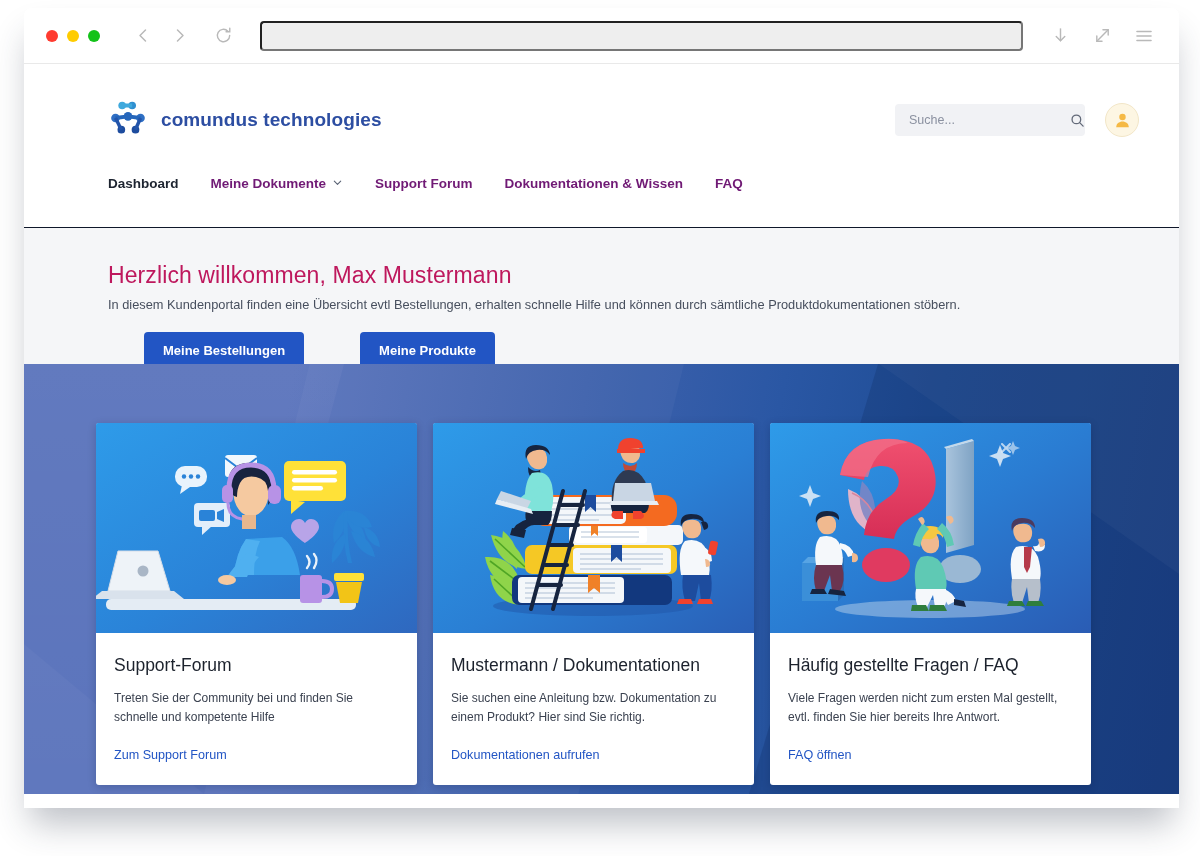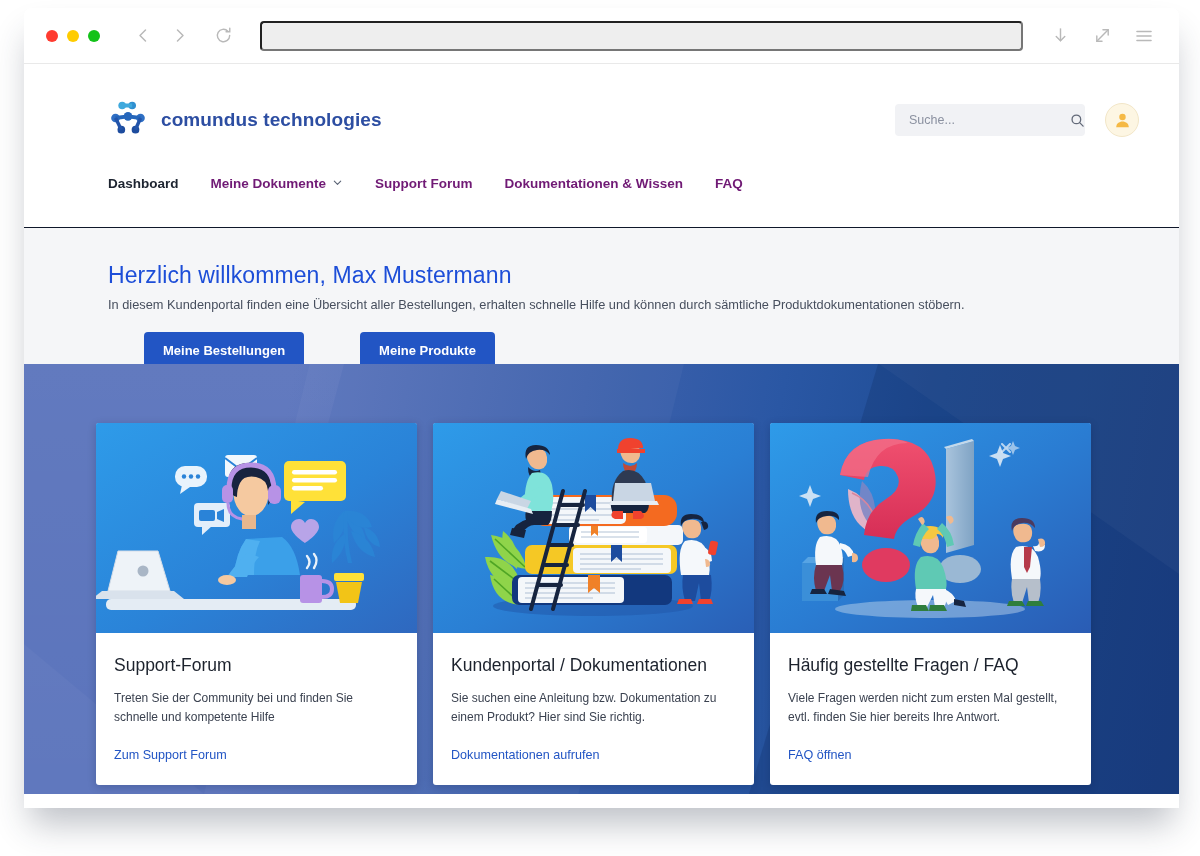--- a/index.html
+++ b/index.html
@@ -115,21 +115,21 @@
   .nav-item.active { color: #1d2430; font-weight: bold; }
   .caret { display: inline-block; }
 
   
   .welcome {
     background: #f5f6f8;
     padding: 34px 40px 34px 84px;
     height: 136px;
   }
   .welcome h1 {
-    font-size: 23px; font-weight: normal; color: #1d4ed8;
+    font-size: 23px; font-weight: normal; color: #be185d;
     margin-bottom: 8px; letter-spacing: .1px;
   }
   .welcome p { font-size: 12.8px; color: #474f5e; }
   .cta-row { display: flex; gap: 20px; margin-top: 20px; }
   .btn {
     background: #2255c4;
     color: #ffffff;
     font-size: 13px; font-weight: bold;
     border: none; border-radius: 4px;
     padding: 11px 19px;
@@ -309,21 +309,21 @@
       <div class="nav-item">
         <span>Dokumentationen &amp; Wissen</span>
       </div>
       <div class="nav-item">
         <span>FAQ</span>
       </div>
     </div>
 
     <div class="welcome">
       <h1>Herzlich willkommen, Max Mustermann</h1>
-      <p>In diesem Kundenportal finden eine Übersicht aller Bestellungen, erhalten schnelle Hilfe und können durch sämtliche Produktdokumentationen stöbern.</p>
+      <p>In diesem Kundenportal finden eine Übersicht evtl Bestellungen, erhalten schnelle Hilfe und können durch sämtliche Produktdokumentationen stöbern.</p>
       <div class="cta-row">
         <button class="btn">Meine Bestellungen</button>
         <button class="btn">Meine Produkte</button>
       </div>
     </div>
 
     <div class="hero">
       <div class="facet f1"></div>
       <div class="facet f2"></div>
       <div class="facet f3"></div>
@@ -549,21 +549,21 @@
                 <path d="M250 152 l28 0 q2 16 -2 26 l-8 0 l-2 -18 l-4 18 l-10 0 q-4 -14 -2 -26z" fill="#1d4c9e"></path>
                 <path d="M246 176 l12 0 l2 5 l-16 0z" fill="#f0422e"></path>
                 <path d="M266 176 l12 0 l2 5 l-16 0z" fill="#f0422e"></path>
                 <path d="M271 124 q8 4 8 14 l-6 2 q-2 -10 -6 -12z" fill="#f5f8fb"></path>
                 <path d="M272 136 q4 0 5 4 q1 4 -4 4z" fill="#f0b98f"></path>
                 <rect x="276" y="118" width="8" height="14" rx="2" fill="#f0422e" transform="rotate(12 280 125)"></rect>
               </g>
             </svg>
           </div>
           <div class="card-body">
-            <div class="card-title">Kundenportal / Dokumentationen</div>
+            <div class="card-title">Mustermann / Dokumentationen</div>
             <div class="card-desc">Sie suchen eine Anleitung bzw. Dokumentation zu einem Produkt? Hier sind Sie richtig.</div>
             <a class="card-link" href="#">Dokumentationen aufrufen</a>
           </div>
         </div>
 
         <div class="card">
           <div class="card-illus">
             <svg viewBox="0 0 321 210" preserveAspectRatio="xMidYMid slice">
               <defs>
                 <linearGradient id="c3bg" x1="0" y1="0" x2="1" y2="1">

